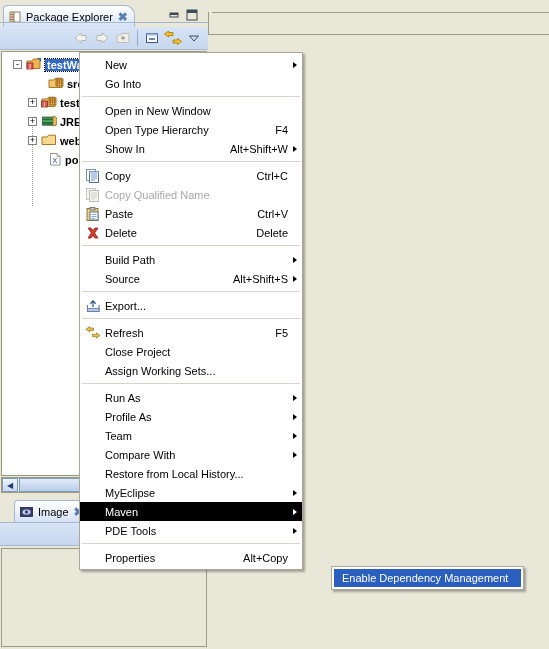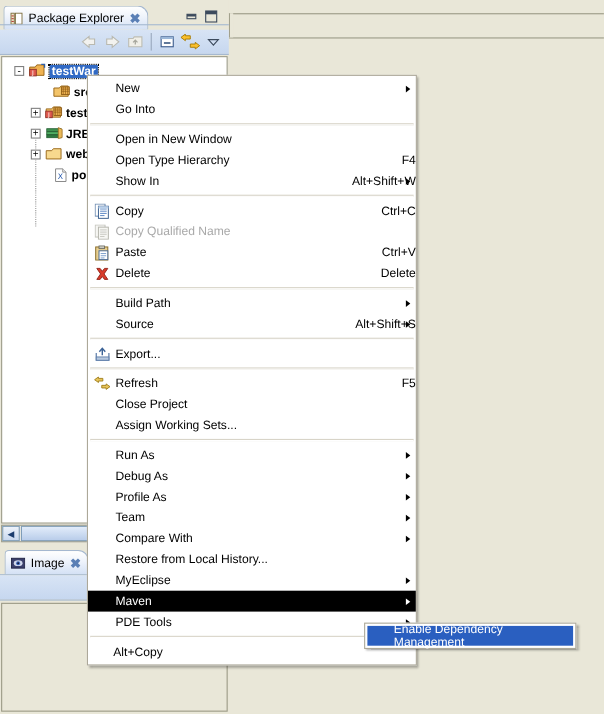--- a/index.html
+++ b/index.html
@@ -101,73 +101,73 @@
     font-size: 8px; color:#1c3d6e;
   }
   .sb-thumb {
     flex: 1; background: linear-gradient(to bottom,#e2ecfa,#b9cdea);
     border: 1px solid #7f9db9; box-sizing: border-box; margin-left: 1px;
   }
 
   
   .img-view { position: absolute; left: 0; top: 497px; width: 208px; height: 152px; }
   .img-tab {
-    position: absolute; left: 4px; top: 3px; height: 22px; padding: 0 6px 0 5px;
+    position: absolute; left: 14px; top: 3px; height: 22px; padding: 0 6px 0 5px;
     background: linear-gradient(to bottom,#ffffff 0%, #eef3fb 45%, #d4e1f5 100%);
     border: 1px solid #a5b8d0; border-bottom:none; border-radius: 4px 10px 0 0;
     display:flex; align-items:center; gap:5px; box-sizing:border-box;
   }
   .img-tabline { position:absolute; left:0; top:25px; width:208px; height:1px; background:#a5b8d0; }
   .img-toolbar {
     position:absolute; left:0; top:26px; width:208px; height:23px;
     background: linear-gradient(to bottom,#d8e4f5 0%, #c6d7ef 100%);
     border-bottom:1px solid #a5b8d0;
     display:flex; align-items:center; justify-content:flex-end; padding-right:4px;
     box-sizing:border-box; gap:1px;
   }
   .img-canvas {
     position:absolute; left:1px; top:51px; width:206px; height:99px;
     background:#e9e7d8; border:1px solid #9b9a86; box-sizing:border-box;
   }
 
   
   .ctx-menu {
-    position: absolute; left: 79px; top: 68px; width: 300px;
+    position: absolute; left: 79px; top: 52px; width: 224px;
     background: #ffffff;
     border: 1px solid #aca899;
     box-shadow: 2px 2px 2px rgba(0,0,0,0.30);
     padding: 2px 0; box-sizing: border-box;
     font-size: 11px;
   }
   .mi {
     position: relative; height: 19px; display: flex; align-items: center;
     padding-left: 3px; box-sizing: border-box; white-space: nowrap;
   }
   .mi.sel { background: #000000; color: #fff; }
   .mi-icon { width: 20px; min-width:20px; height:16px; display:flex; align-items:center; justify-content:center; }
   .mi-label { flex: 1; padding-left: 2px; }
   .mi-label.disabled { color: #a9a9a9; }
-  .mi-accel { color: #000; font-size: 11px; }
+  .mi-accel { color: #000; padding-right: 14px; font-size: 11px; }
   .mi-arrow {
     position: absolute; right: 5px; top: 50%; transform: translateY(-50%);
     width: 0; height: 0; border-left: 4px solid #000;
     border-top: 3.5px solid transparent; border-bottom: 3.5px solid transparent;
   }
   .mi.sel .mi-arrow { border-left-color:#fff; }
   .mi-sep { height: 1px; background: #d8d4c8; margin: 3px 2px 3px 2px; border-bottom:1px solid #ffffff; }
 
   
   .sub-menu {
     position: absolute; left: 331px; top: 566px; width: 193px;
     background: #ffffff; border: 1px solid #aca899;
     box-shadow: 2px 2px 2px rgba(0,0,0,0.30);
     padding: 2px; box-sizing: border-box;
   }
   .sub-mi {
-    height: 18px; display:flex; align-items:center; padding-left: 24px;
+    height: 18px; display:flex; align-items:center; padding-left: 8px;
     font-size: 11px; box-sizing:border-box;
   }
   .sub-mi.sel { background:#2a5fc0; color:#fff; }
 
   
   .ic { display:block; }
 </style>
 </head>
 <body>
 
@@ -479,25 +479,20 @@
         <span class="mi-label">Assign Working Sets...</span>
       </div>
       <div class="mi-sep"></div>
       <div class="mi">
         <span class="mi-icon"></span>
         <span class="mi-label">Run As</span>
         <span class="mi-arrow"></span>
       </div>
       <div class="mi">
         <span class="mi-icon"></span>
-        <span class="mi-label">Debug As</span>
-        <span class="mi-arrow"></span>
-      </div>
-      <div class="mi">
-        <span class="mi-icon"></span>
         <span class="mi-label">Profile As</span>
         <span class="mi-arrow"></span>
       </div>
       <div class="mi">
         <span class="mi-icon"></span>
         <span class="mi-label">Team</span>
         <span class="mi-arrow"></span>
       </div>
       <div class="mi">
         <span class="mi-icon"></span>
@@ -519,20 +514,21 @@
         <span class="mi-arrow"></span>
       </div>
       <div class="mi">
         <span class="mi-icon"></span>
         <span class="mi-label">PDE Tools</span>
         <span class="mi-arrow"></span>
       </div>
       <div class="mi-sep"></div>
       <div class="mi">
         <span class="mi-icon"></span>
+        <span class="mi-label">Properties</span>
         <span class="mi-accel">Alt+Copy</span>
       </div>
     </div>
 
   <div class="sub-menu" id="sub-menu">
       <div class="sub-mi sel">
         <span>Enable Dependency Management</span>
       </div>
     </div>
 

